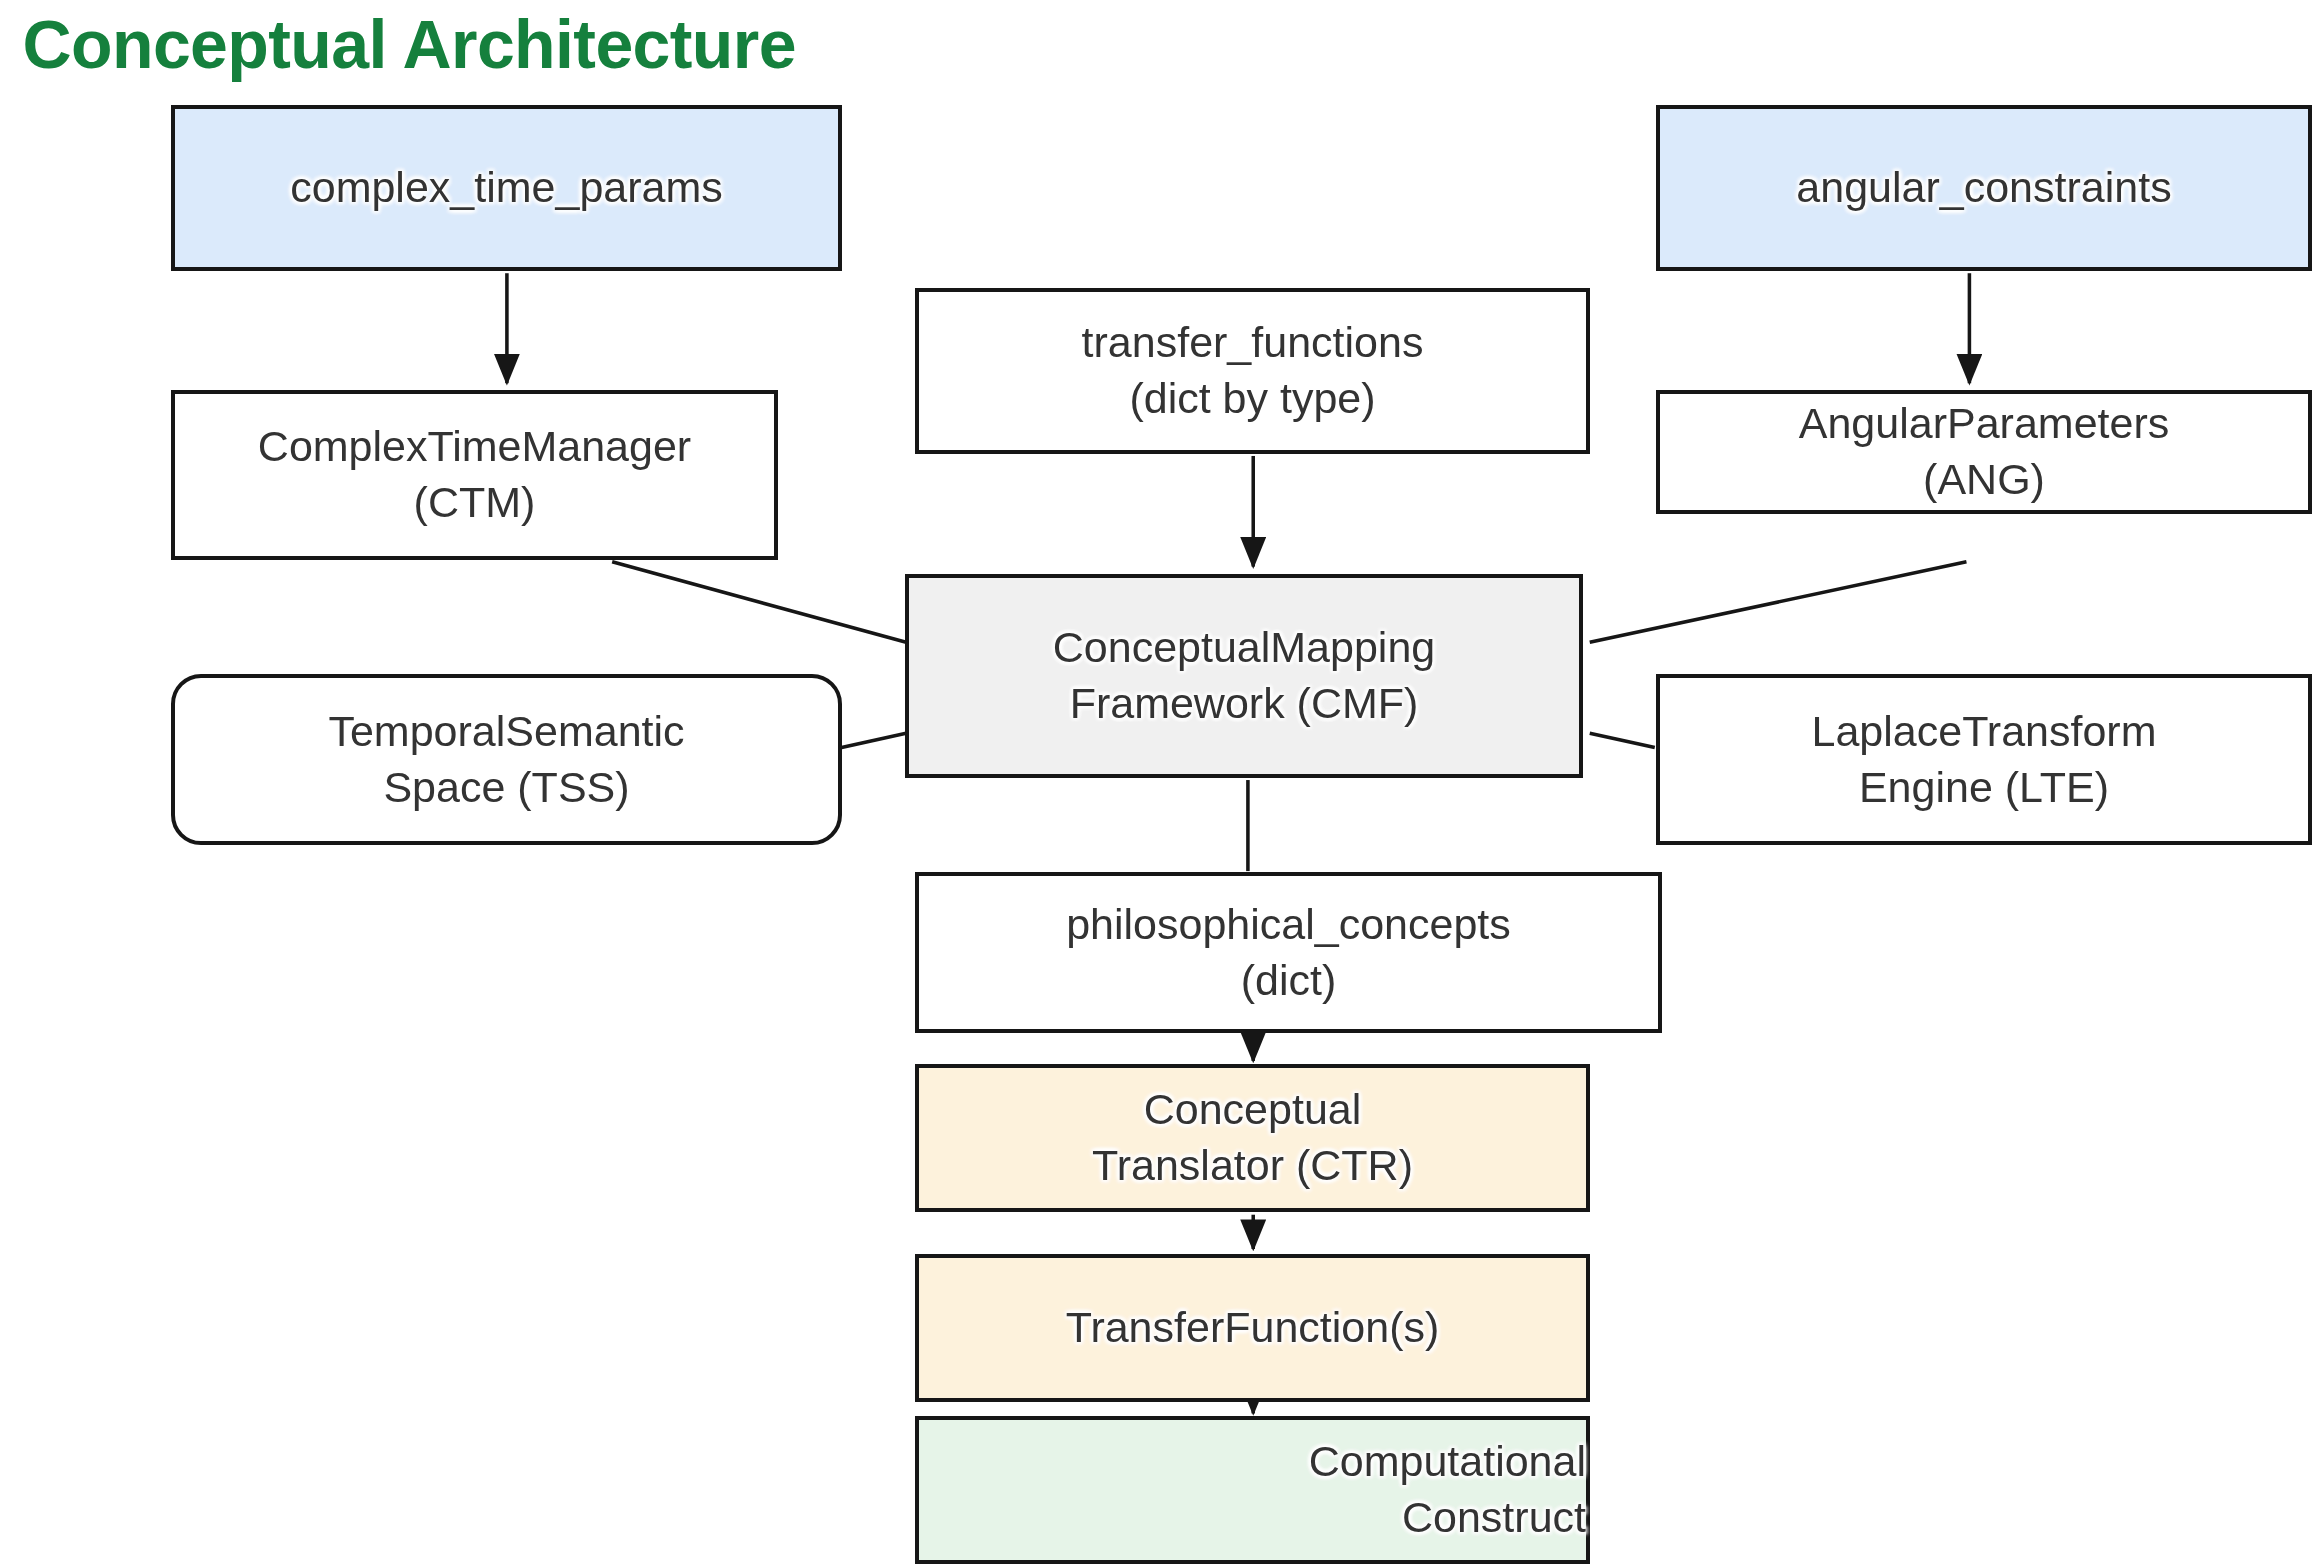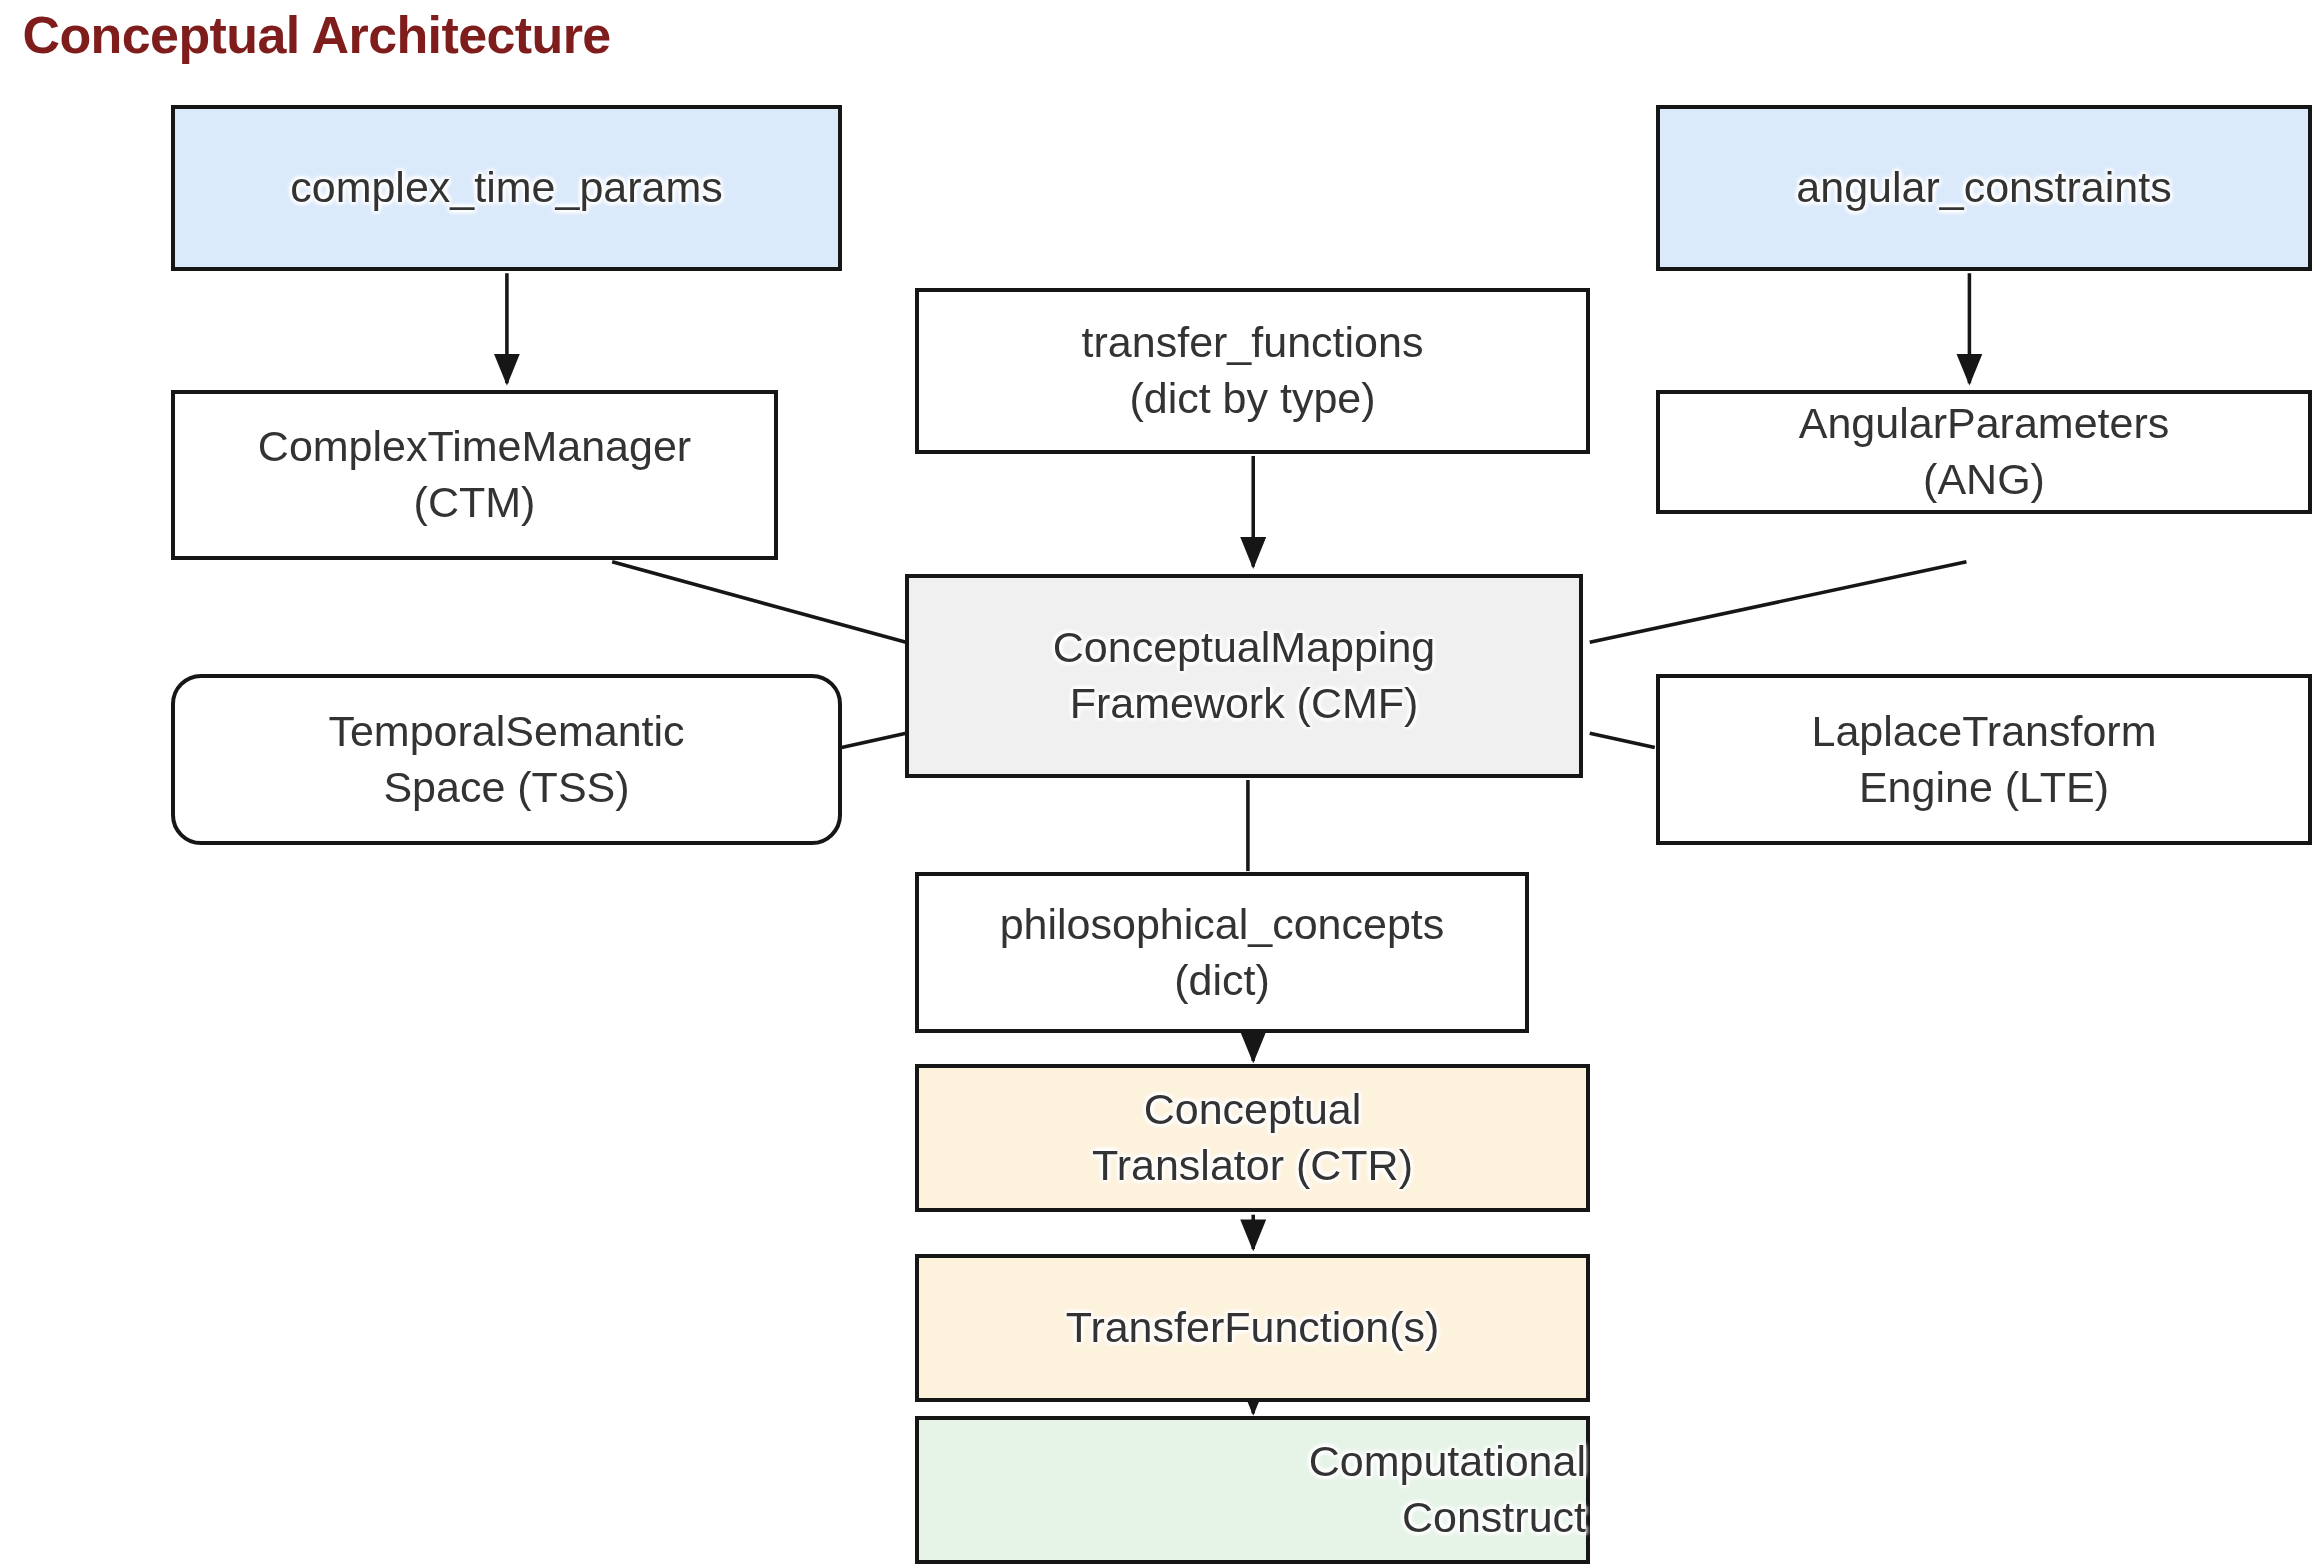--- a/index.html
+++ b/index.html
@@ -9,23 +9,23 @@
     height: 1566px;
     background: #ffffff;
     font-family: "Liberation Sans", "DejaVu Sans", sans-serif;
     overflow: hidden;
   }
   .diagram-title {
     position: absolute;
     left: 22.5px;
     top: 4.7px;
     margin: 0;
-    font-size: 52px;
+    font-size: 68px;
     font-weight: bold;
-    color: #7f1d1d;
+    color: #15803d;
     letter-spacing: -0.6px;
   }
   .edge-layer {
     position: absolute;
     left: 0; top: 0;
     width: 2319px;
     height: 1566px;
   }
   .edge-layer line { stroke: #161616; stroke-width: 6; }
   .node {
@@ -53,21 +53,21 @@
   .fill-output { background: #e6f4e8; align-items: flex-end; }
 
   .n-complex-time-params     { left: 171px;  top: 105px;  width: 671px; height: 166px; }
   .n-angular-constraints     { left: 1656px; top: 105px;  width: 656px; height: 166px; }
   .n-transfer-functions      { left: 915px; top: 288px;  width: 675px; height: 166px; }
   .n-ctm                     { left: 171px;  top: 390px;  width: 607px; height: 170px; }
   .n-ang                     { left: 1656px; top: 390px;  width: 656px; height: 124px; }
   .n-cmf                     { left: 905px; top: 574px;  width: 678px; height: 204px; }
   .n-tss                     { left: 171px;  top: 674px; width: 671px; height: 171px; border-radius: 30px; }
   .n-lte                     { left: 1656px; top: 674px; width: 656px; height: 171px; }
-  .n-philosophical-concepts  { left: 915px; top: 872px; width: 614px; height: 161px; }
+  .n-philosophical-concepts  { left: 915px; top: 872px; width: 747px; height: 161px; }
   .n-ctr                     { left: 915px; top: 1064px; width: 675px; height: 148px; }
   .n-transfer-function-s     { left: 915px; top: 1254px; width: 675px; height: 148px; }
   .n-computational-construct { left: 915px; top: 1416px; width: 675px; height: 148px; }
 </style>
 </head>
 <body>
 
 <div class="canvas">
 
   <h1 class="diagram-title">Conceptual Architecture</h1>

